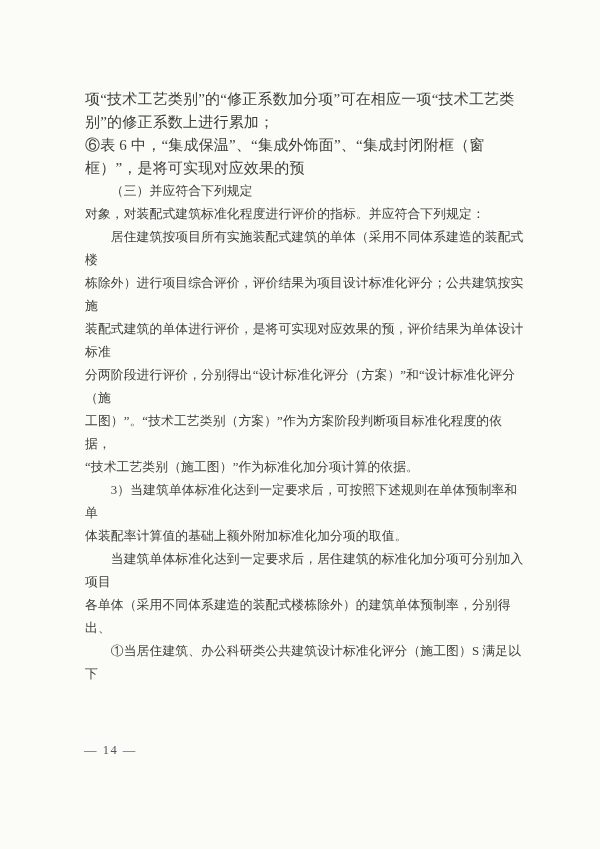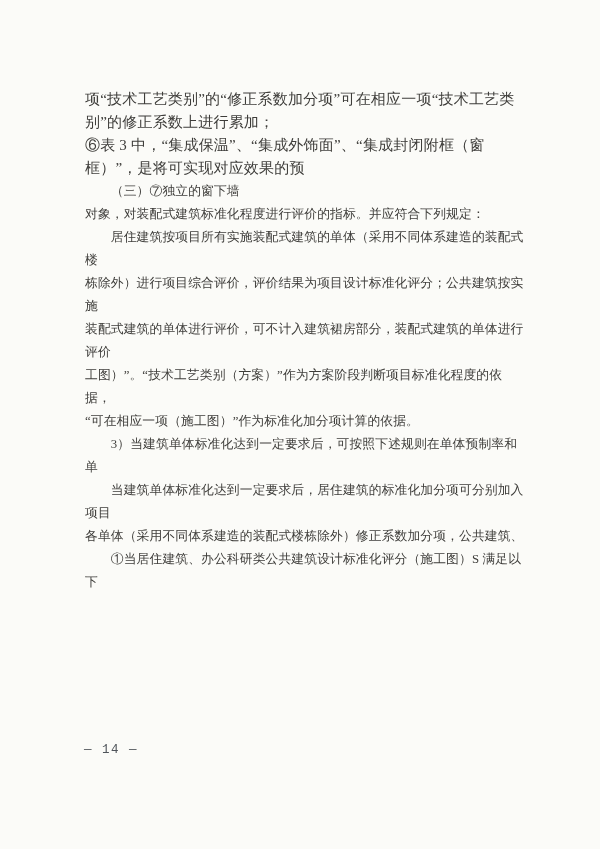--- a/index.html
+++ b/index.html
@@ -41,39 +41,41 @@
     font-size: 12.8px;
     letter-spacing: 0.1px;
   }
   .page-footer {
     position: absolute;
     left: 84px;
     top: 743px;
     font-size: 12.5px;
     letter-spacing: 1.5px;
     color: var(--footer-color);
-    font-family: Liberation Mono, monospace;
+    font-family: Liberation Serif, serif;
   }
 </style>
 </head>
 <body>
 
 <div class="page">
   <div class="text-block">
 
     <div class="line note-line">项“技术工艺类别”的“修正系数加分项”可在相应一项“技术工艺类别”的修正系数上进行累加；</div>
-    <div class="line note-line">⑥表 3 中，“集成保温”、“集成外饰面”、“集成封闭附框（窗框）”，是将可实现对应效果的预</div>
+    <div class="line note-line">⑥表 6 中，“集成保温”、“集成外饰面”、“集成封闭附框（窗框）”，是将可实现对应效果的预</div>
 
-    <div class="line body-line">　　（三）⑦独立的窗下墙</div>
+    <div class="line body-line">　　（三）并应符合下列规定</div>
     <div class="line body-line">对象，对装配式建筑标准化程度进行评价的指标。并应符合下列规定：</div>
     <div class="line body-line">　　居住建筑按项目所有实施装配式建筑的单体（采用不同体系建造的装配式楼</div>
     <div class="line body-line">栋除外）进行项目综合评价，评价结果为项目设计标准化评分；公共建筑按实施</div>
-    <div class="line body-line">装配式建筑的单体进行评价，可不计入建筑裙房部分，装配式建筑的单体进行评价</div>
+    <div class="line body-line">装配式建筑的单体进行评价，是将可实现对应效果的预，评价结果为单体设计标准</div>
+    <div class="line body-line">分两阶段进行评价，分别得出“设计标准化评分（方案）”和“设计标准化评分（施</div>
     <div class="line body-line">工图）”。“技术工艺类别（方案）”作为方案阶段判断项目标准化程度的依据，</div>
-    <div class="line body-line">“可在相应一项（施工图）”作为标准化加分项计算的依据。</div>
+    <div class="line body-line">“技术工艺类别（施工图）”作为标准化加分项计算的依据。</div>
     <div class="line body-line">　　3）当建筑单体标准化达到一定要求后，可按照下述规则在单体预制率和单</div>
+    <div class="line body-line">体装配率计算值的基础上额外附加标准化加分项的取值。</div>
     <div class="line body-line">　　当建筑单体标准化达到一定要求后，居住建筑的标准化加分项可分别加入项目</div>
-    <div class="line body-line">各单体（采用不同体系建造的装配式楼栋除外）修正系数加分项，公共建筑、</div>
+    <div class="line body-line">各单体（采用不同体系建造的装配式楼栋除外）的建筑单体预制率，分别得出、</div>
     <div class="line body-line">　　①当居住建筑、办公科研类公共建筑设计标准化评分（施工图）S 满足以下</div>
 
   </div>
   <div class="page-footer">— 14 —</div>
 </div>
 
 </body></html>

